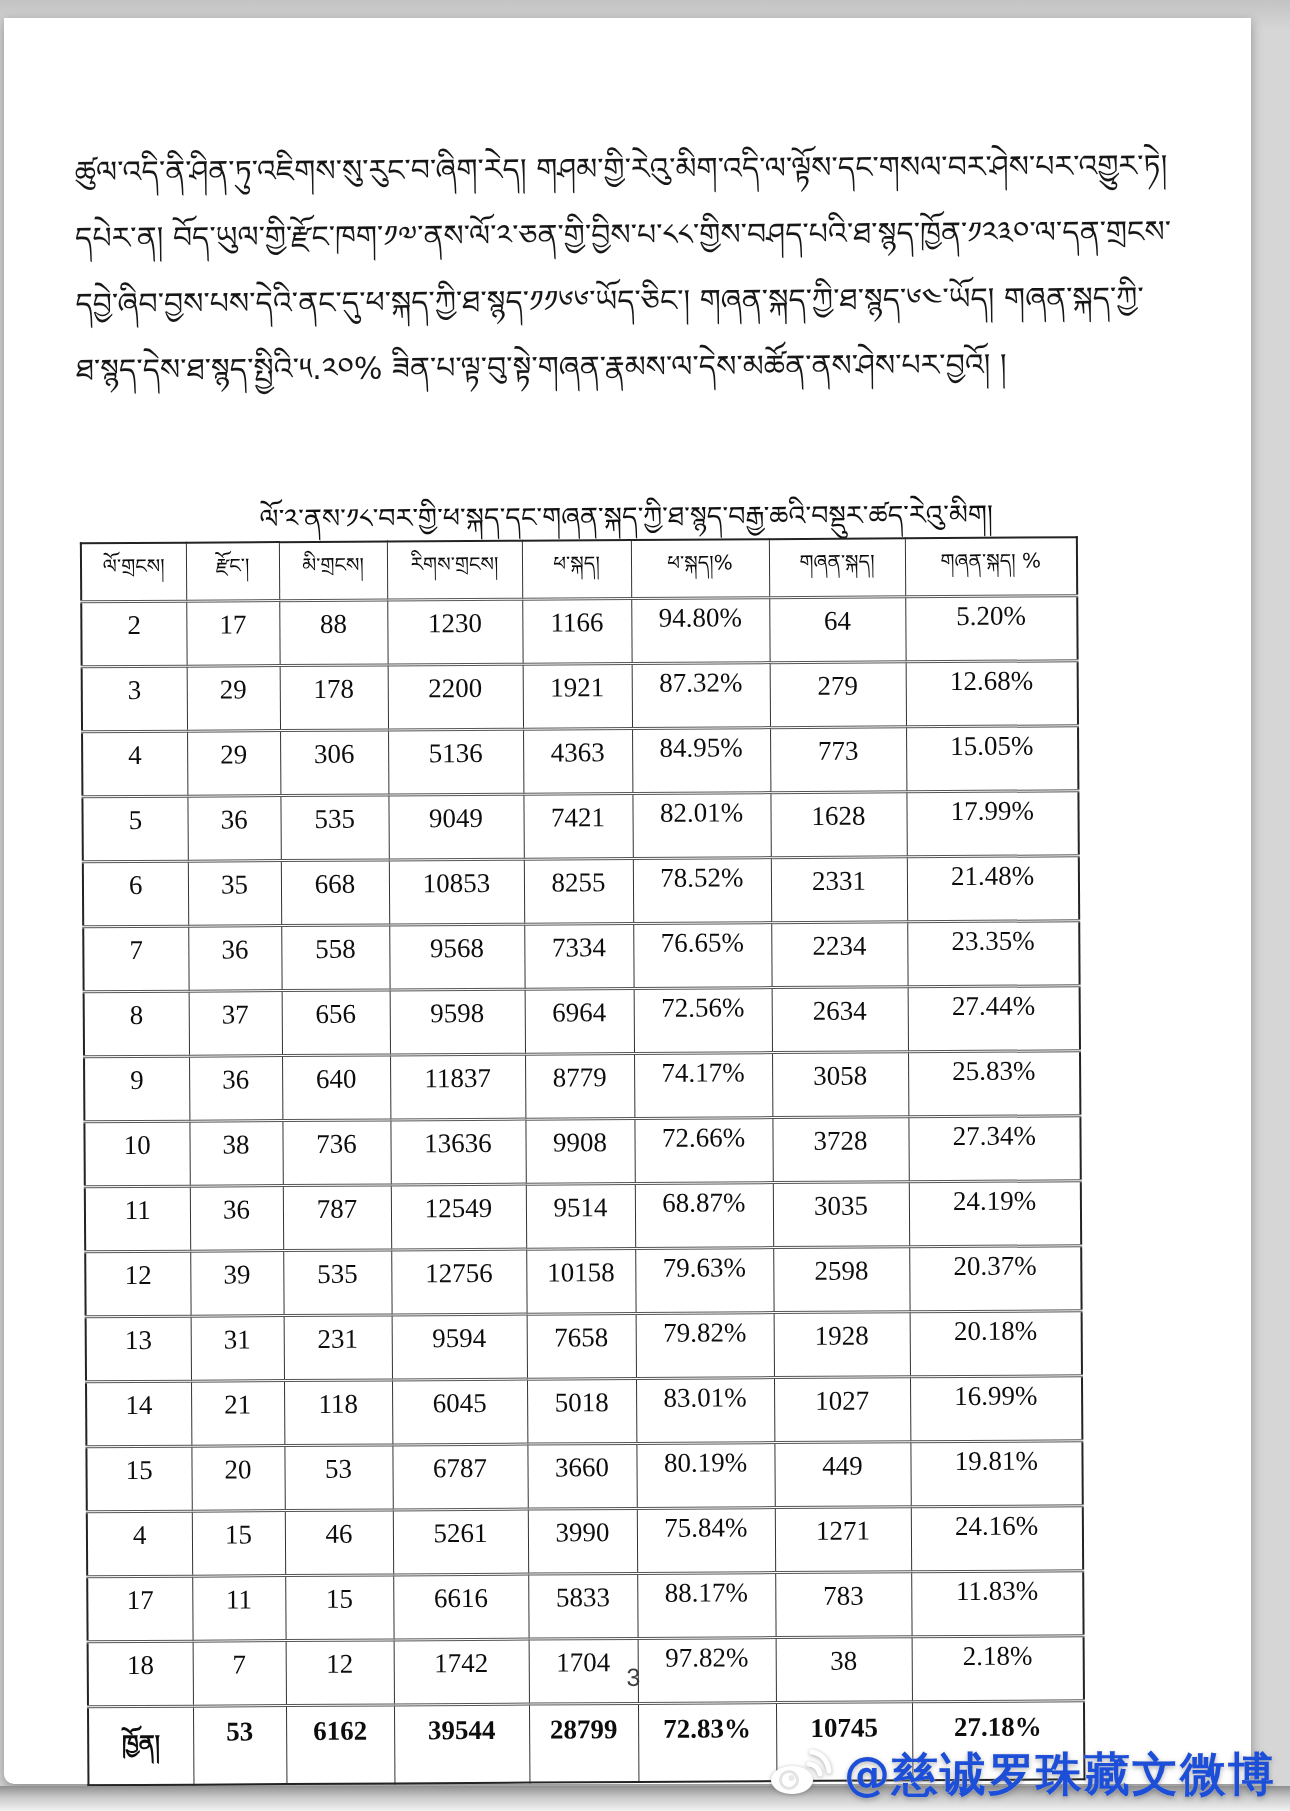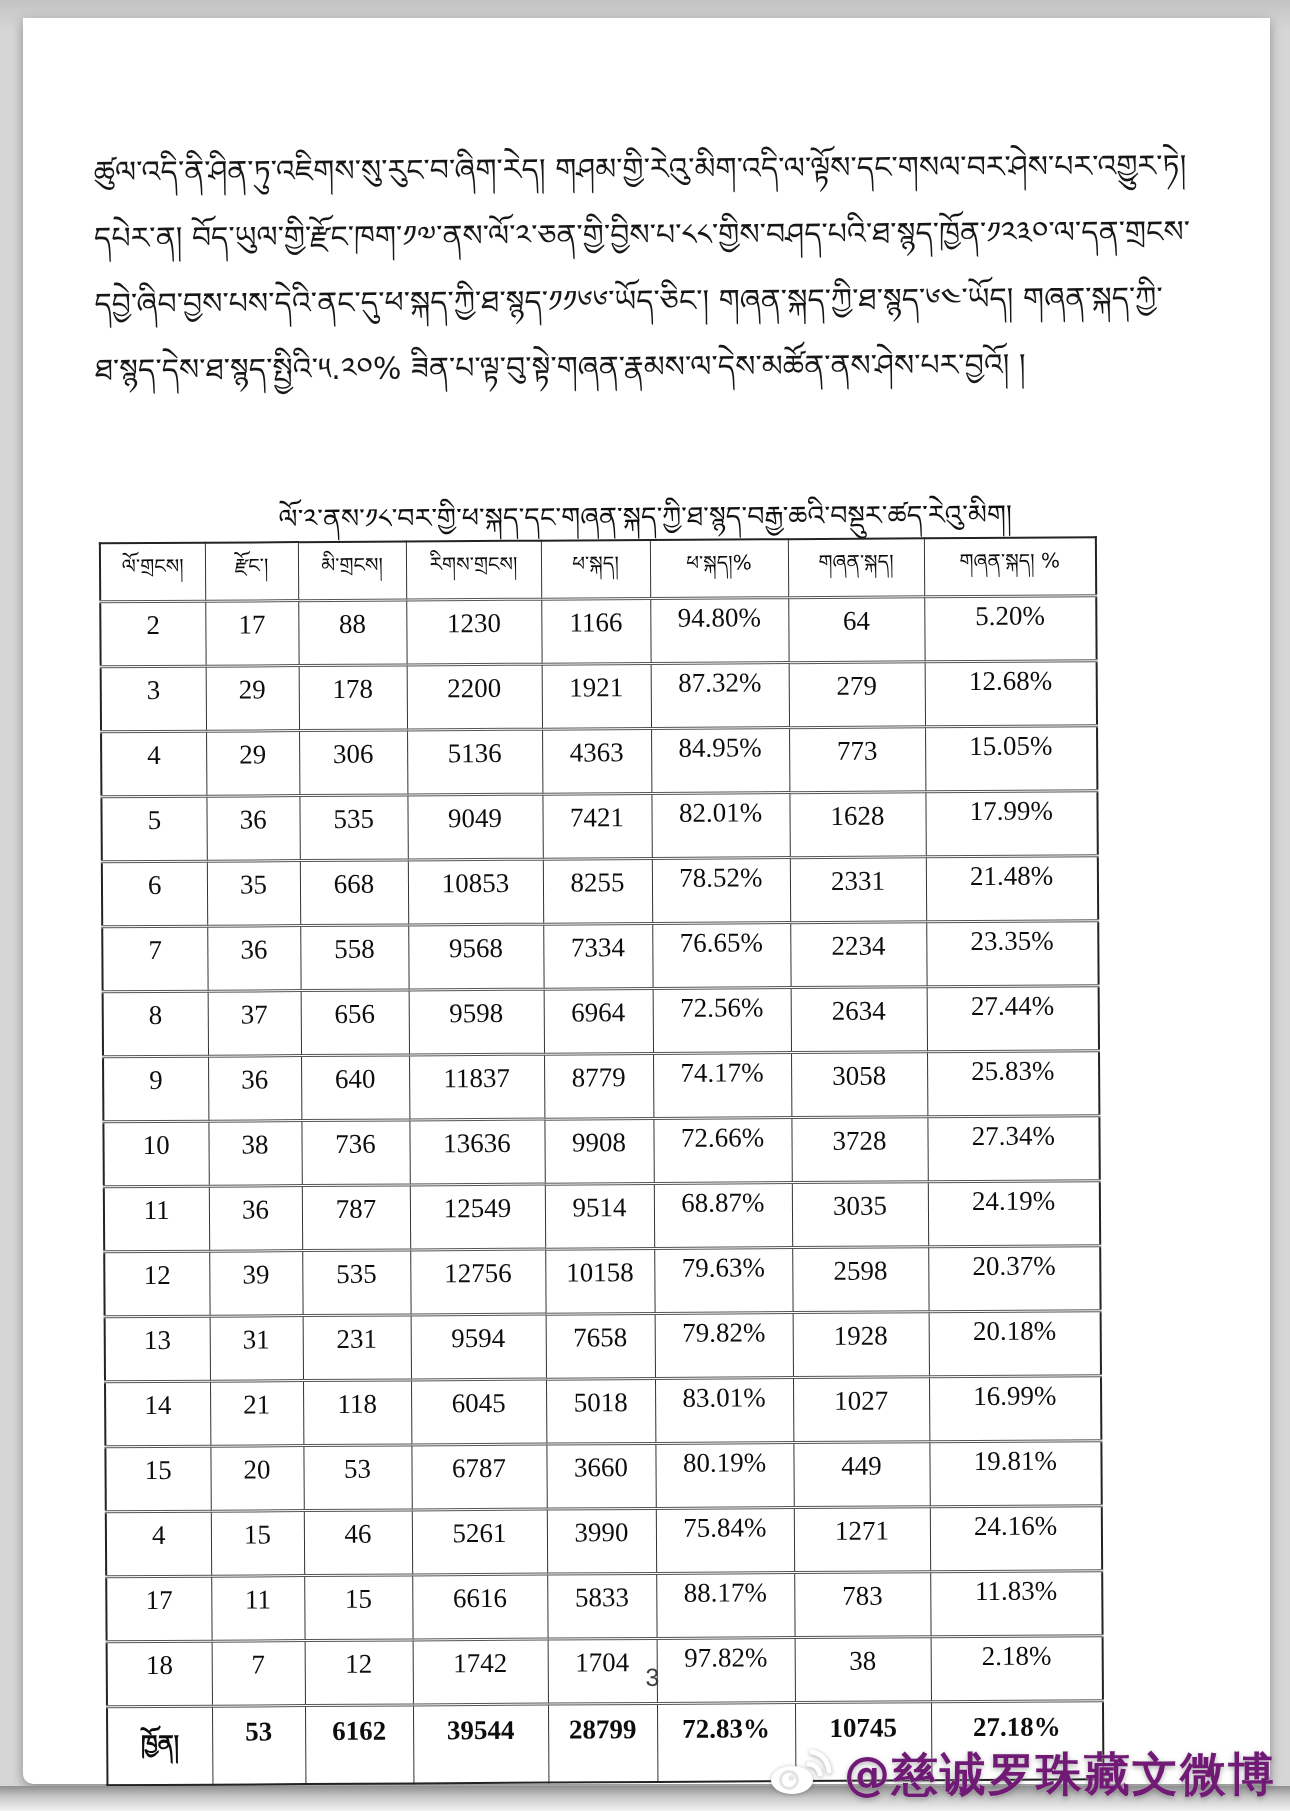--- a/index.html
+++ b/index.html
@@ -2,21 +2,21 @@
 <html><head>
 <meta charset="utf-8">
 <style>
   html,body{margin:0;padding:0;}
   body{
     width:1290px;height:1811px;position:relative;overflow:hidden;
     background:linear-gradient(180deg,#c3c3c3 0px,#d6d6d6 30px,#d6d6d6 100%);
     font-family:"DejaVu Sans",sans-serif;
   }
   .page{
-    position:absolute;left:23px;top:18px;width:1247px;height:1766px;
+    position:absolute;left:4px;top:18px;width:1247px;height:1766px;
     background:#ffffff;border-radius:0 0 10px 10px;
     box-shadow:0 4px 12px rgba(0,0,0,0.35);
   }
   .content{position:absolute;left:0;top:0;width:100%;height:100%;transform:rotate(-0.35deg);transform-origin:50% 40%;}
   .paragraph{
     position:absolute;left:74px;top:118px;width:1128px;
     font-size:30px;line-height:66px;color:#171717;text-align:justify;
   }
   .paragraph .pline{white-space:nowrap;}
   .table-title{
@@ -44,21 +44,21 @@
   .page-number{
     position:absolute;left:0;width:100%;top:1645px;text-align:center;
     font-size:25px;color:#3d3d3d;font-family:"Liberation Sans",sans-serif;
   }
   .bottom-band{
     position:absolute;left:0;right:0;bottom:0;height:25px;
     background:linear-gradient(180deg,#8f8f8f 0%,#c9c9c9 45%,#f2f2f2 100%);
   }
   .watermark{
     position:absolute;right:14px;bottom:4px;display:flex;align-items:center;gap:12px;
-    color:#701a75;font-size:46px;font-weight:700;letter-spacing:2px;white-space:nowrap;
+    color:#1d4ed8;font-size:46px;font-weight:700;letter-spacing:2px;white-space:nowrap;
     text-shadow:0 0 1px #d8d8d8, 0 2px 5px rgba(110,110,110,0.55);
     font-family:"DejaVu Sans",sans-serif;z-index:5;
   }
   .watermark svg{filter:drop-shadow(0 1px 2px rgba(110,110,110,0.6));}
 </style>
 </head>
 <body>
 
 <div class="page">
   <div class="content">

